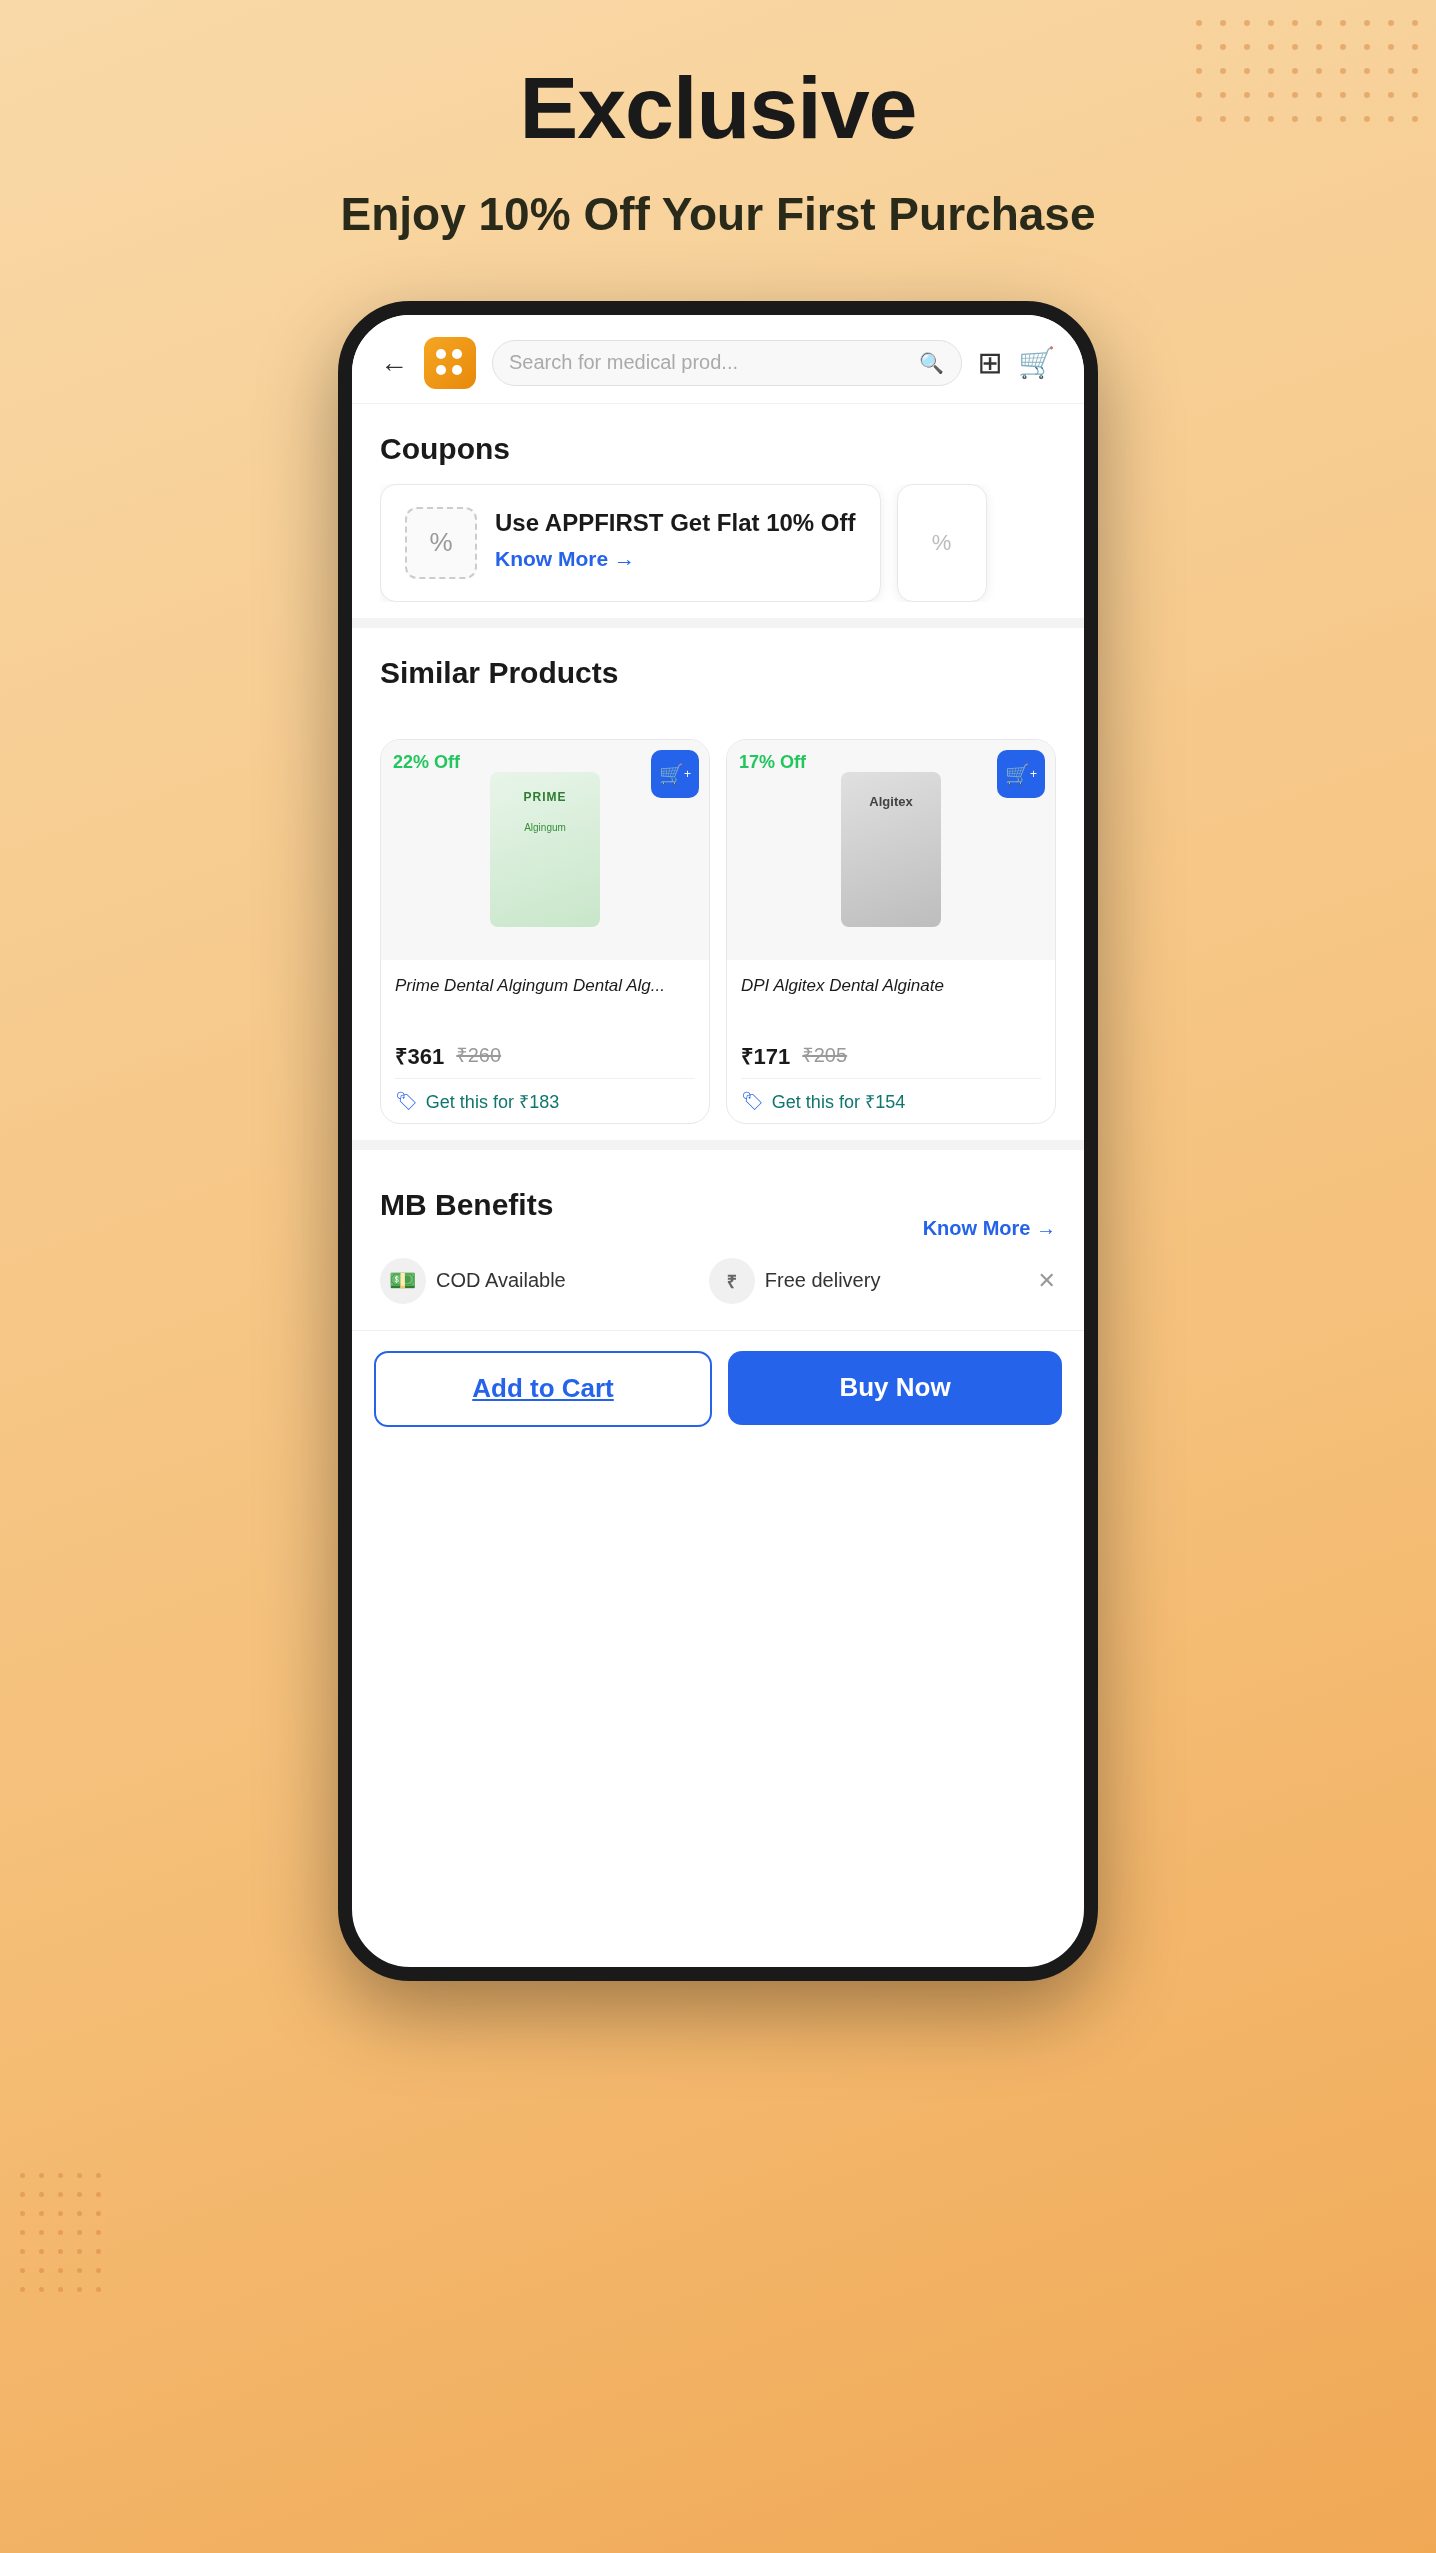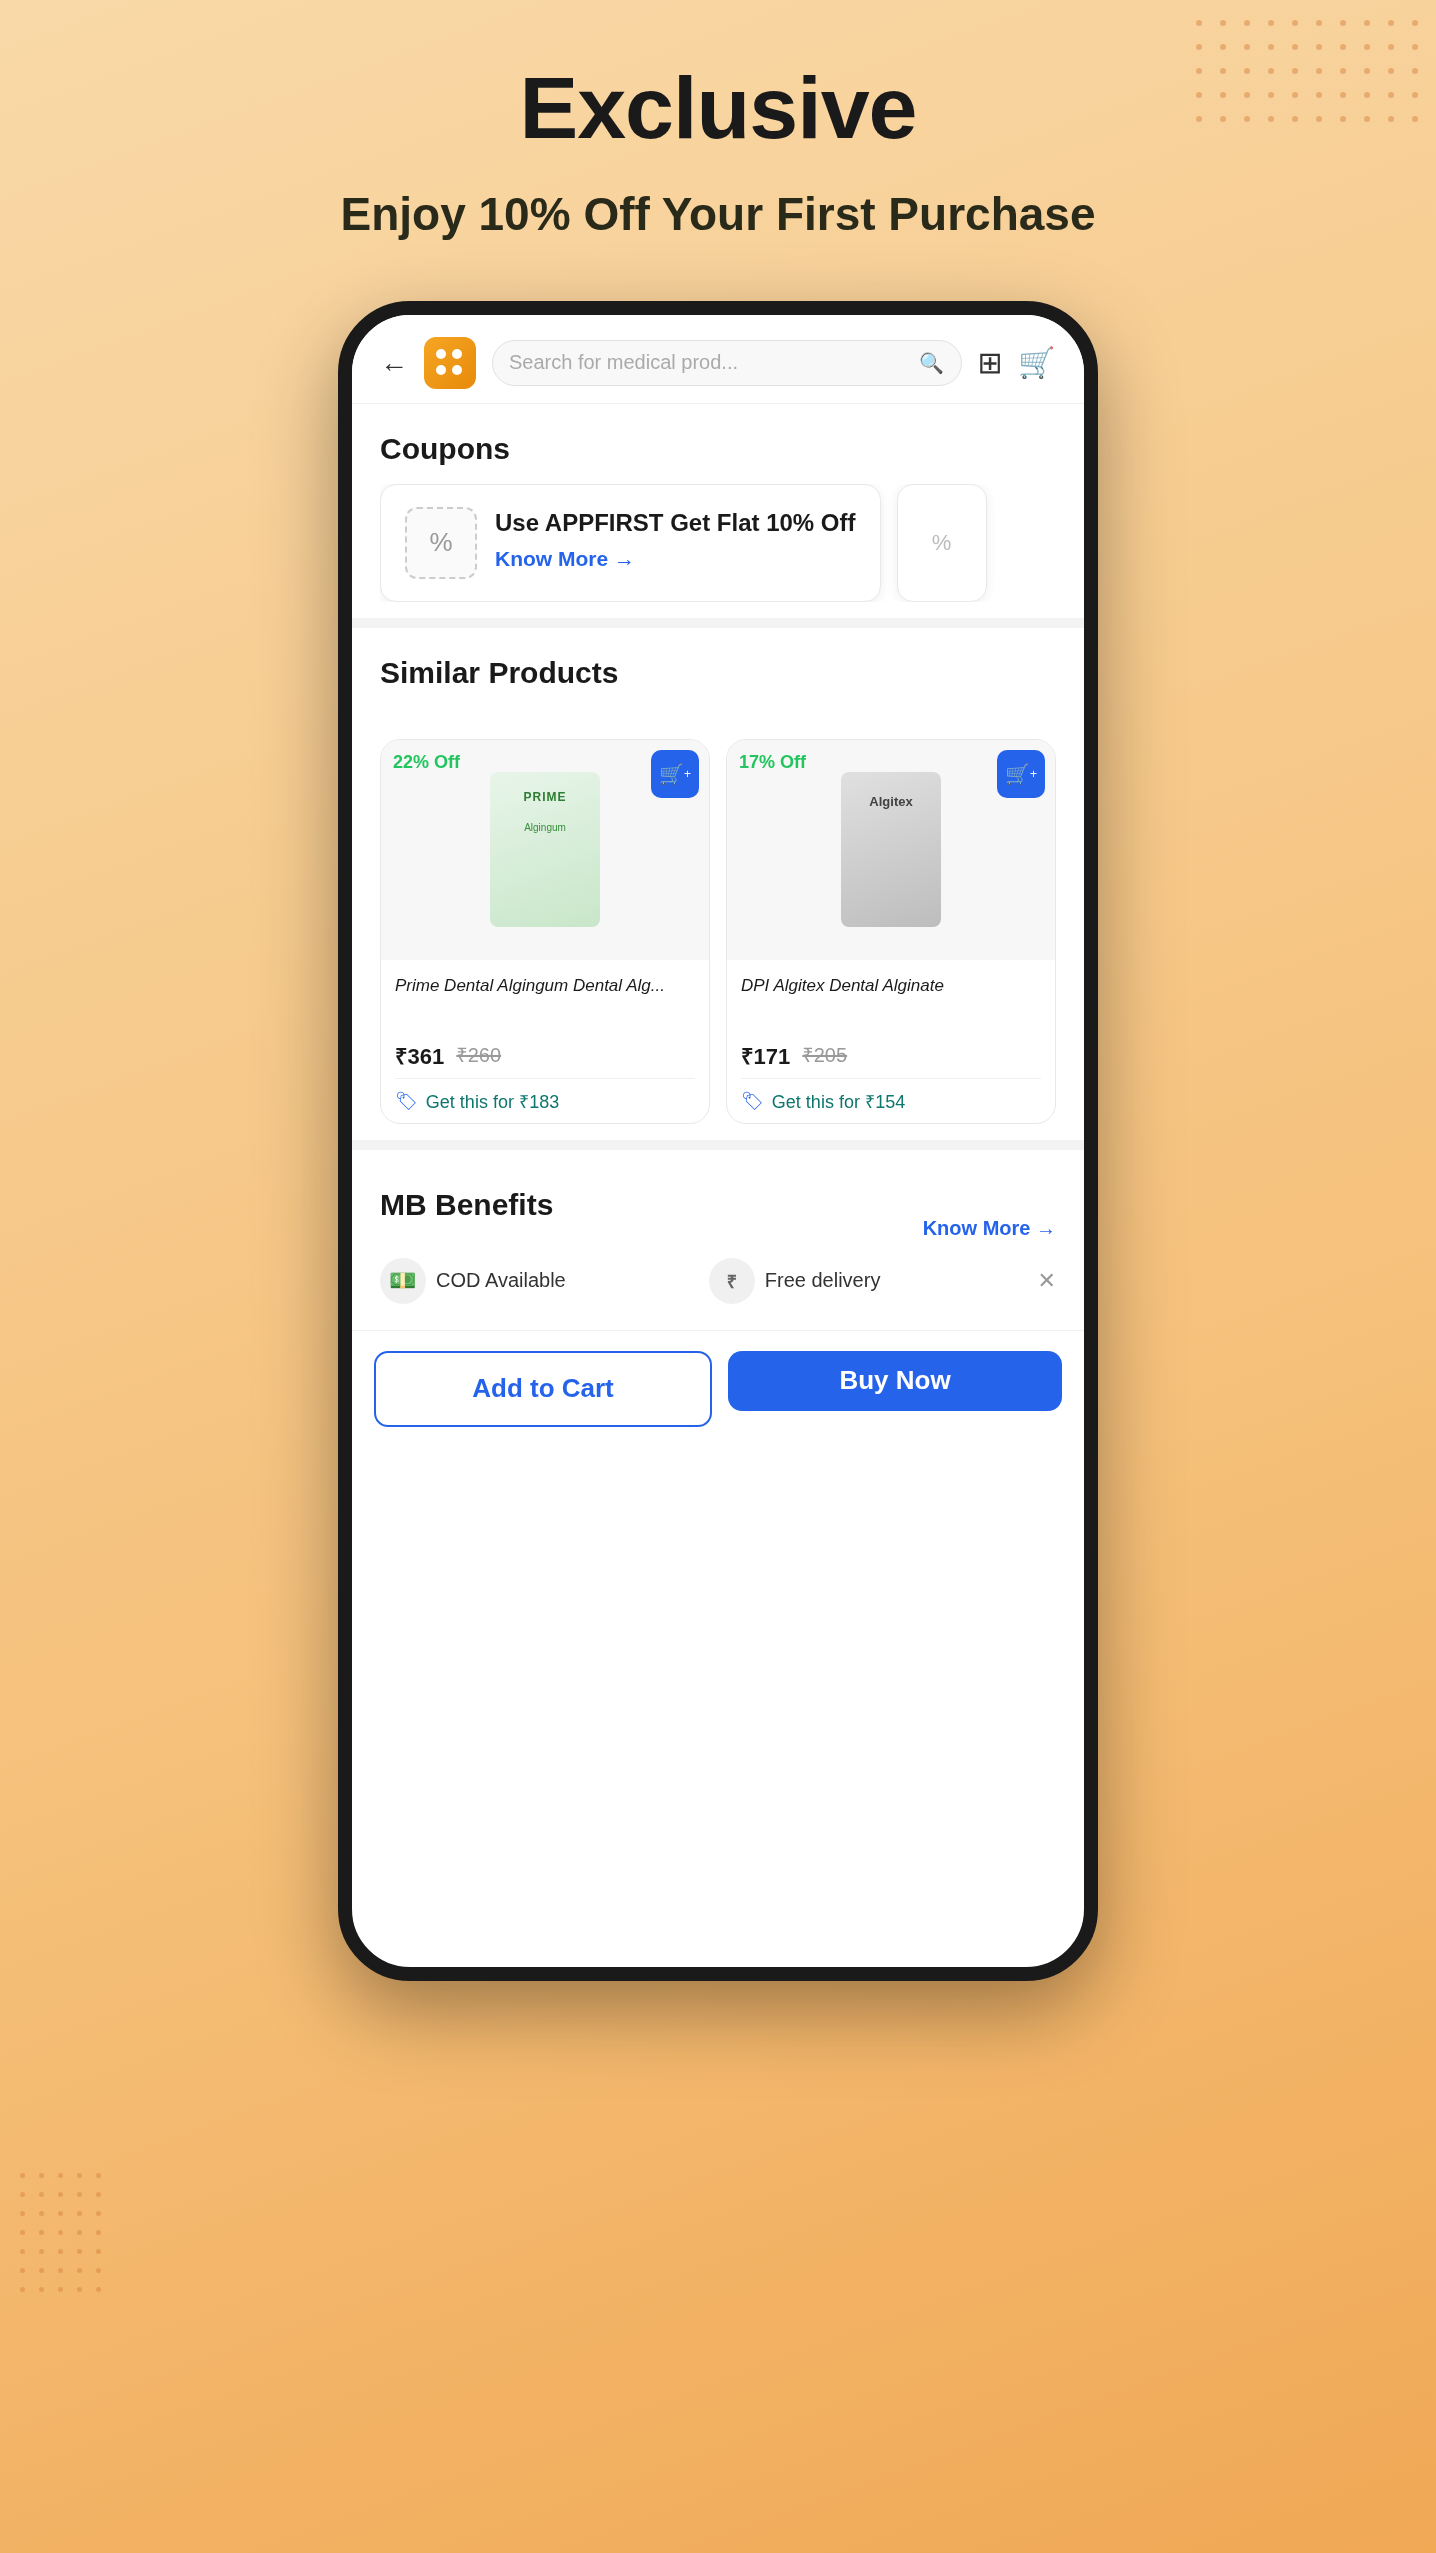--- a/index.html
+++ b/index.html
@@ -443,24 +443,25 @@
       border: 2.5px solid #2563eb;
       border-radius: 14px;
       background: #fff;
       color: #2563eb;
       font-size: 26px;
       font-weight: 700;
       cursor: pointer;
       display: flex;
       align-items: center;
       justify-content: center;
+      text-decoration: underline;
     }
     .btn-buy-now {
       flex: 1;
-      height: 60px;
+      height: 74px;
       border: none;
       border-radius: 14px;
       background: #2563eb;
       color: #fff;
       font-size: 26px;
       font-weight: 700;
       cursor: pointer;
       display: flex;
       align-items: center;
       justify-content: center;

